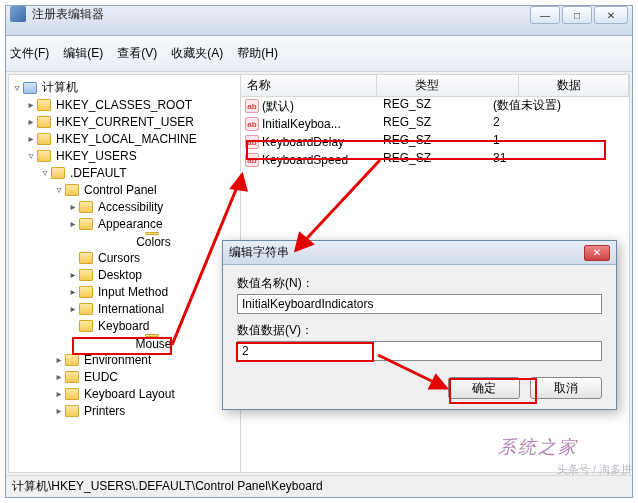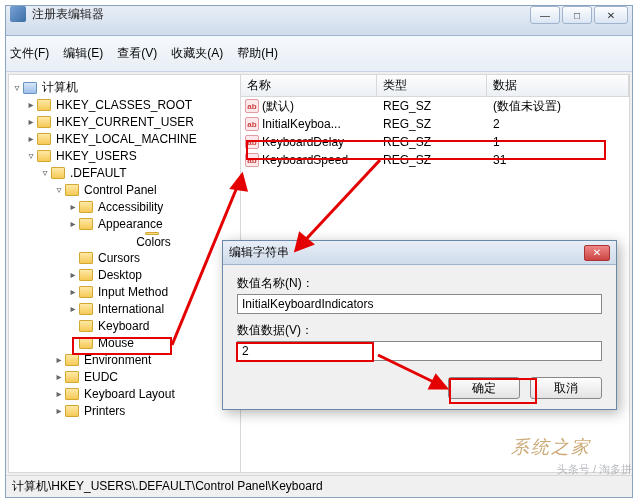--- a/index.html
+++ b/index.html
@@ -20,25 +20,25 @@
 .client { flex: 1; display: flex; background: #fff; border: 1px solid #d8d8d8; margin: 2px; position: relative; }
 .tree { width: 232px; border-right: 1px solid #d8d8d8; overflow: auto; font-size: 12px; padding: 4px 0 4px 2px; position: relative; }
 .list { flex:1; display:flex; flex-direction:column; }
 
 .node { display: flex; align-items: center; height: 17px; white-space: nowrap; }
 .exp { width: 12px; text-align: center; color:#666; font-size:10px; line-height:12px; cursor:default;}
 .fold { width:14px; height:12px; background: linear-gradient(#ffe9a6,#f5c956); border-radius:1px; margin-right:3px; border:.5px solid #d3a830;}
 .comp { width:14px; height:12px; background: linear-gradient(#d6e6f9,#9ec0e8); border-radius:1px; margin-right:3px; border:.5px solid #6a93c4;}
 .lbl { padding: 0 2px; }
 
-.listhdr { height: 22px; display:flex; border-bottom:1px solid #d8d8d8; background:linear-gradient(#fdfdfe,#ecf0f5); font-size:12px; align-items:center;}
+.listhdr { height: 22px; display:flex; border-bottom:1px solid #d8d8d8; background:linear-gradient(#fdfdfe,#ecf0f5); font-size:12px; align-items:center;gap:32px;}
 .listhdr div { height:100%; display:flex; align-items:center; padding-left:6px; border-right:1px solid #d8d8d8;}
 .c-name{width:136px;} .c-type{width:110px;} .c-data{flex:1;}
 .rows { font-size:12px; }
-.row { display:flex; height:18px; align-items:center; }
+.row { display:flex; height:18px; }
 .row .c-name{display:flex;align-items:center;gap:3px;padding-left:4px;}
 .row .c-type{padding-left:6px;} .row .c-data{padding-left:6px;}
 .valico{width:14px;height:14px;border:1px solid #e39aa0;background:#fde9eb;border-radius:2px;color:#c44;font-size:8px;display:flex;align-items:center;justify-content:center;font-weight:bold;}
 
 .statusbar{height:22px;border-top:1px solid #d8d8d8;background:#f0f0f0;font-size:12px;display:flex;align-items:center;padding-left:6px;}
 
 
 .dialog{position:absolute;left:222px;top:240px;width:395px;height:170px;border:1px solid #6a88aa;background:#f0f0f0;box-shadow:3px 3px 12px rgba(0,0,0,.3);display:flex;flex-direction:column;}
 .dlgtitle{height:26px;background:linear-gradient(#e8eef6,#cfdceb);display:flex;align-items:center;padding:0 6px;border-bottom:1px solid #9fb4cc;font-size:12px;gap:40px;}
 .dlgtitle .t{flex:1;}
@@ -50,21 +50,21 @@
 .btn{width:72px;height:22px;border:1px solid #888;background:linear-gradient(#fefefe,#e3e3e3);font-size:12px;border-radius:3px;cursor:pointer;}
 
 
 .hl{position:absolute;border:2px solid #e40000;background:transparent;pointer-events:none;}
 
 .arrow{position:absolute;pointer-events:none;}
 .arrow line,.arrow polygon{stroke:#e40000;fill:#e40000;stroke-width:3;}
 
 
 .wm{position:absolute;right:6px;bottom:26px;font-size:11px;color:#999ca5;opacity:.7;white-space:nowrap;}
-.wm2{position:absolute;right:47px;bottom:44px;font-size:18px;color:#a16207;opacity:.55;font-style:italic;letter-spacing:2px;}
+.wm2{position:absolute;right:60px;bottom:44px;font-size:18px;color:#701a75;opacity:.55;font-style:italic;letter-spacing:2px;}
 </style>
 </head>
 <body>
 
 <div class="window">
   <div class="titlebar">
     <div class="ticon"></div>
     <div class="ttxt">注册表编辑器</div>
     <div class="winbtns">
       <div class="winbtn">—</div>
@@ -152,21 +152,21 @@
           <div class="node" style="padding-left: 56px;">
             <span class="exp">▸</span>
             <span class="fold"></span>
             <span class="lbl">International</span>
           </div>
           <div class="node" style="padding-left: 56px;">
             <span class="exp"></span>
             <span class="fold"></span>
             <span class="lbl">Keyboard</span>
           </div>
-          <div class="node" style="padding-left: 56px;">
+          <div class="node" style="padding-left: 56px; flex-direction: column;">
             <span class="exp"></span>
             <span class="fold"></span>
             <span class="lbl">Mouse</span>
           </div>
         </div>
       <div class="node" style="padding-left:42px">
           <span class="exp">▸</span>
           <span class="fold"></span>
           <span class="lbl">Environment</span>
         </div>

